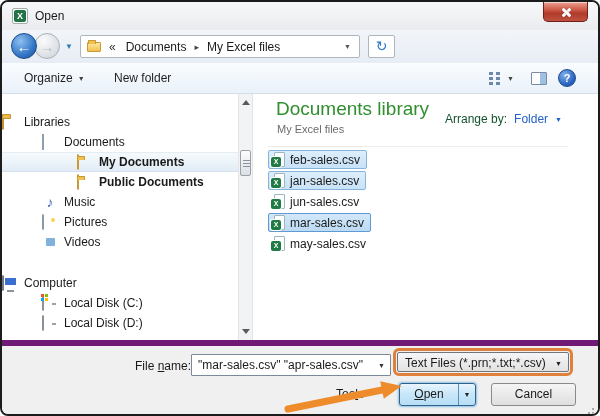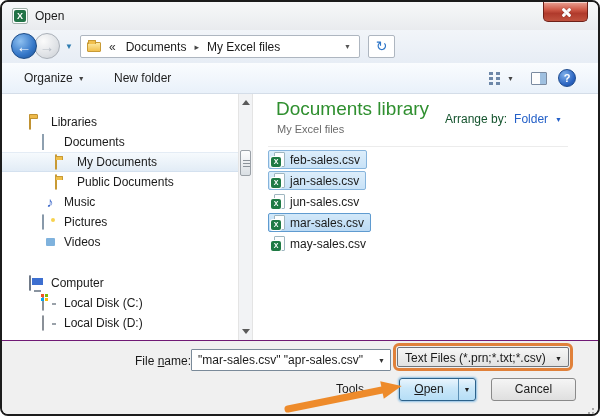--- a/index.html
+++ b/index.html
@@ -73,21 +73,21 @@
             border:1px solid #7a8aa0;border-radius:1px;}
   .pane-ico::after{content:"";position:absolute;right:0;top:0;width:6px;height:100%;background:#9fc0e0;}
   .help{position:absolute;right:22px;top:6px;width:18px;height:18px;border-radius:50%;
         background:radial-gradient(circle at 35% 30%,#7fb0ea,#2a63c0 65%,#1c4a9a);border:1px solid #1c4a8e;
         color:#fff;font-weight:bold;font-size:11px;text-align:center;line-height:17px;}
 
   
   .content{position:absolute;top:92px;left:0;right:0;height:246px;background:#fff;}
   .sidebar{position:absolute;left:0;top:0;width:236px;height:100%;padding-top:18px;}
   .srow{display:flex;align-items:center;height:20px;gap:6px;padding-right:4px;}
-  .lvl0{padding-left:27px;} .lvl1{padding-left:40px;} .lvl2{padding-left:53px;}
+  .lvl0{} .lvl1{padding-left:40px;} .lvl2{padding-left:75px;font-weight:bold;}
   .srow.sel{background:linear-gradient(#f6fafd,#e2ecf6);border-top:1px solid #e4ecf5;border-bottom:1px solid #d4e1ef;}
   .gap-top{margin-top:21px;}
   .sicon{flex:none;position:relative;width:16px;height:14px;}
   .lib-ico{width:15px;height:11px;background:linear-gradient(#fbe396,#edb94a);border:1px solid #c09232;border-radius:1px;margin-top:2px;}
   .lib-ico::before{content:"";position:absolute;left:0;top:-1px;width:7px;height:3px;background:#edb94a;border:1px solid #c09232;border-radius:1px 1px 0 0;}
   .doc-ico{width:11px;height:13px;background:#fff;border:1px solid #8ea0b0;margin:0 auto;
            background-image:repeating-linear-gradient(#fff 0 2px,#b8c8d8 2px 3px);background-size:7px 100%;background-position:2px 3px;background-repeat:no-repeat;}
   .fold-ico{width:15px;height:11px;background:linear-gradient(#fde9a2,#f0c04a);border:1px solid #c89a35;border-radius:1px;margin-top:2px;}
   .fold-ico::before{content:"";position:absolute;left:0;top:1px;width:6px;height:3px;background:#f0c04a;border:1px solid #c89a35;border-bottom:none;border-radius:1px 1px 0 0;}
   .music-ico{color:#3a66c8;font-size:14px;line-height:14px;text-align:center;width:16px;}
@@ -129,21 +129,21 @@
         padding:0 6px 0 2px;border:1px solid transparent;border-radius:2px;width:max-content;}
   .file.sel{background:linear-gradient(#ddeefb,#c8e2f7);border-color:#86b4dc;}
   .file.focus{background:linear-gradient(#d2e8f9,#bcdaf4);border-color:#5f9bd0;}
   .csv-ico{position:relative;flex:none;width:14px;height:15px;}
   .csv-ico::before{content:"";position:absolute;right:0;top:0;width:9px;height:13px;background:#fdfefe;border:1px solid #9fb6c0;border-radius:1px;}
   .csv-ico::after{content:"X";position:absolute;left:0;bottom:0;width:10px;height:10px;background:#1f7a44;
         border-radius:2px;box-shadow:0 0 0 1px #fff;color:#fff;font:bold 7px/10px "Liberation Sans",sans-serif;text-align:center;}
   .fname{white-space:nowrap;}
 
   
-  .footer{position:absolute;top:338px;left:0;right:0;bottom:0;background:#f0f0f0;border-top:1px solid #701a75;}
+  .footer{position:absolute;top:338px;left:0;right:0;bottom:0;background:#f0f0f0;border-top:6px solid #701a75;}
   .fn-label{position:absolute;left:133px;top:13px;}
   .mn{text-decoration:underline;}
   .fncombo{position:absolute;left:189px;top:8px;width:200px;height:22px;background:#fff;
            border:1px solid #7a8a99;border-radius:1px;}
   .fncombo input{position:absolute;left:4px;top:1px;width:172px;height:18px;border:none;outline:none;
            font:12px "Liberation Sans",sans-serif;color:#1a1a1a;background:transparent;}
   .fncombo .cdrop{position:absolute;right:5px;top:7px;font-size:7px;color:#333;}
   .ring{position:absolute;left:391px;top:2px;padding:1px;border:3px solid #e0813b;border-radius:6px;}
   .ftcombo{position:relative;width:172px;height:20px;background:linear-gradient(#f6f6f6,#e2e2e2);
            border:1px solid #70757c;border-radius:2px;}

